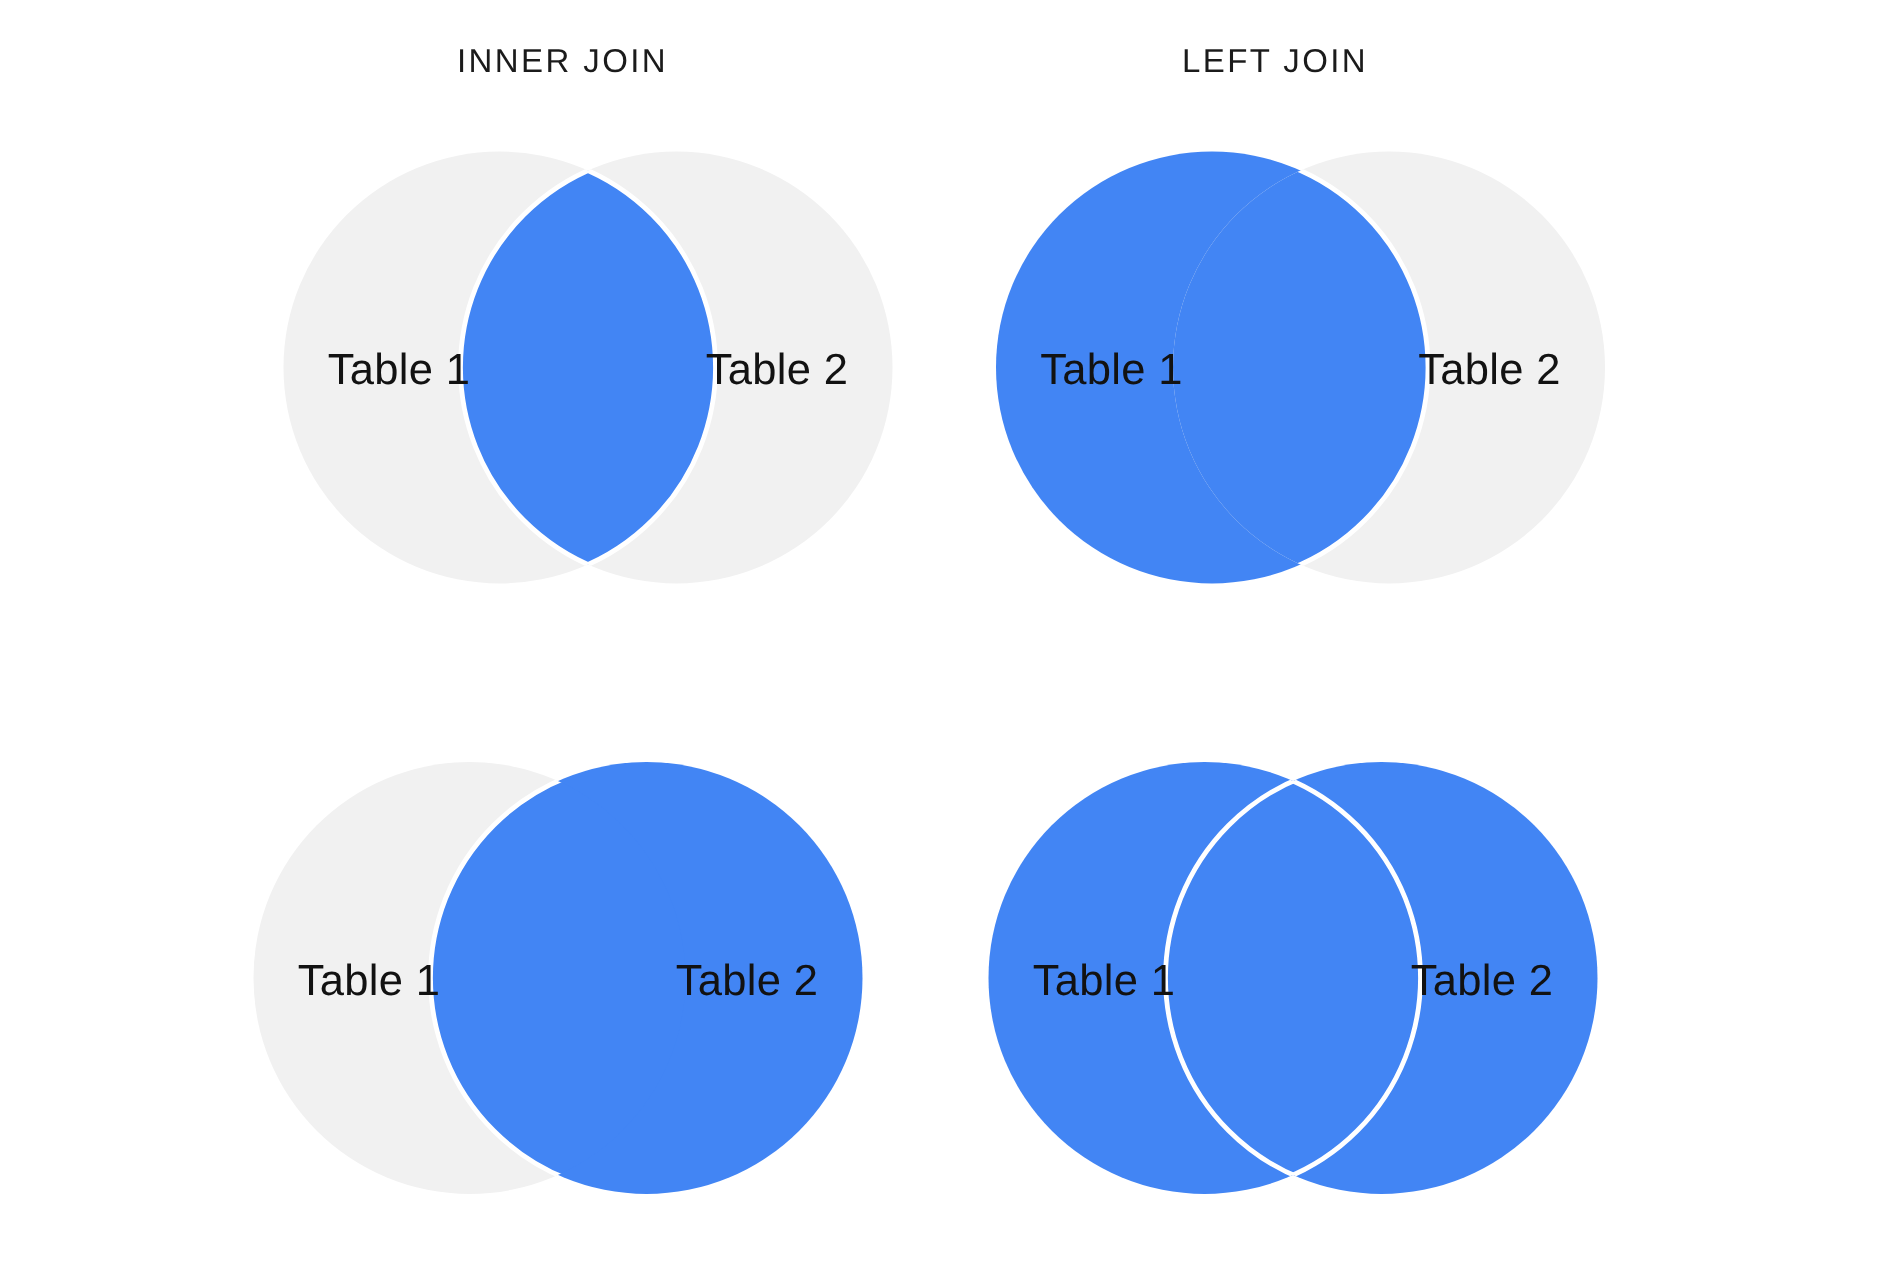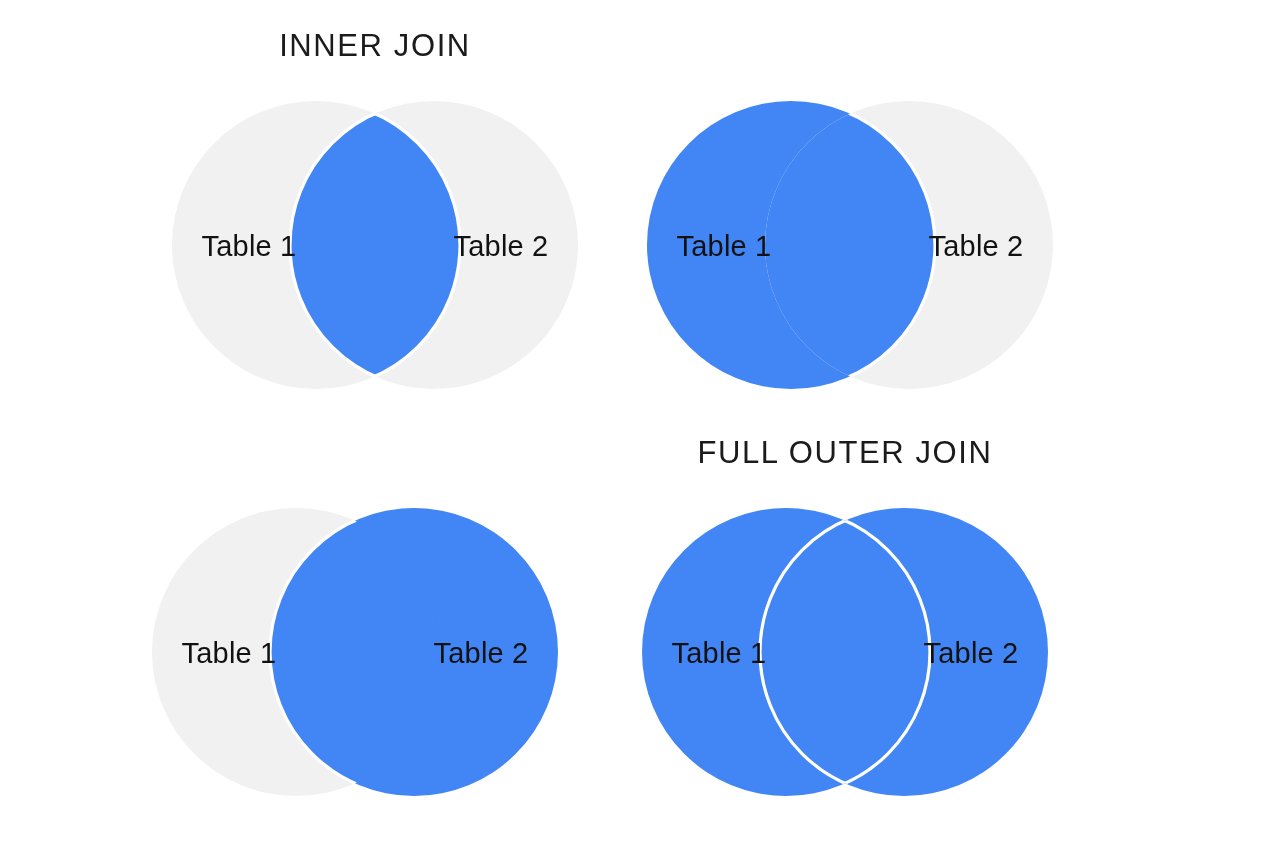--- a/index.html
+++ b/index.html
@@ -27,30 +27,30 @@
   .panel-tr { left: 570px; top: 28px; }
   .panel-bl { left: 75px;  top: 435px; }
   .panel-br { left: 565px; top: 435px; }
 
   .panel-title {
     position: absolute;
     top: 0;
     left: 0;
     width: 560px;
     text-align: center;
-    font-size: 31px;
+    font-size: 22px;
     letter-spacing: 1.6px;
     color: #1b1b1b;
     font-weight: 400;
     white-space: nowrap;
   }
   .venn-wrap {
     position: absolute;
     top: 52px;
-    left: 0;
+    left: 17px;
     width: 560px;
     height: 330px;
   }
   svg.venn {
     display: block;
     width: 560px;
     height: 330px;
   }
   .venn-label {
     font-family: "Liberation Sans", "DejaVu Sans", sans-serif;
@@ -89,20 +89,21 @@
             <circle cx="339" cy="165" r="144" fill="none" stroke="#FFFFFF" stroke-width="3.2"></circle>
           </g>
         </g>
         <text class="venn-label" x="154" y="176" text-anchor="middle">Table 1</text>
         <text class="venn-label" x="406" y="176" text-anchor="middle">Table 2</text>
       </svg>
     </div>
   </div>
 
   <div class="panel panel-tr">
+    <div class="panel-title">LEFT JOIN</div>
     <div class="venn-wrap">
       <svg class="venn" viewBox="0 0 560 330">
         <defs>
           <clipPath id="clipL-1">
               <circle cx="221" cy="165" r="144"></circle>
             </clipPath>
           <clipPath id="clipR-1">
               <circle cx="339" cy="165" r="144"></circle>
             </clipPath>
         </defs>
@@ -143,21 +144,20 @@
             <circle cx="339" cy="165" r="144" fill="none" stroke="#FFFFFF" stroke-width="3.2"></circle>
           </g>
         </g>
         <text class="venn-label" x="154" y="176" text-anchor="middle">Table 1</text>
         <text class="venn-label" x="406" y="176" text-anchor="middle">Table 2</text>
       </svg>
     </div>
   </div>
 
   <div class="panel panel-br">
-    <div class="panel-title">FULL OUTER JOIN</div>
     <div class="venn-wrap">
       <svg class="venn" viewBox="0 0 560 330">
         <defs>
           <clipPath id="clipL-3">
               <circle cx="221" cy="165" r="144"></circle>
             </clipPath>
           <clipPath id="clipR-3">
               <circle cx="339" cy="165" r="144"></circle>
             </clipPath>
         </defs>

